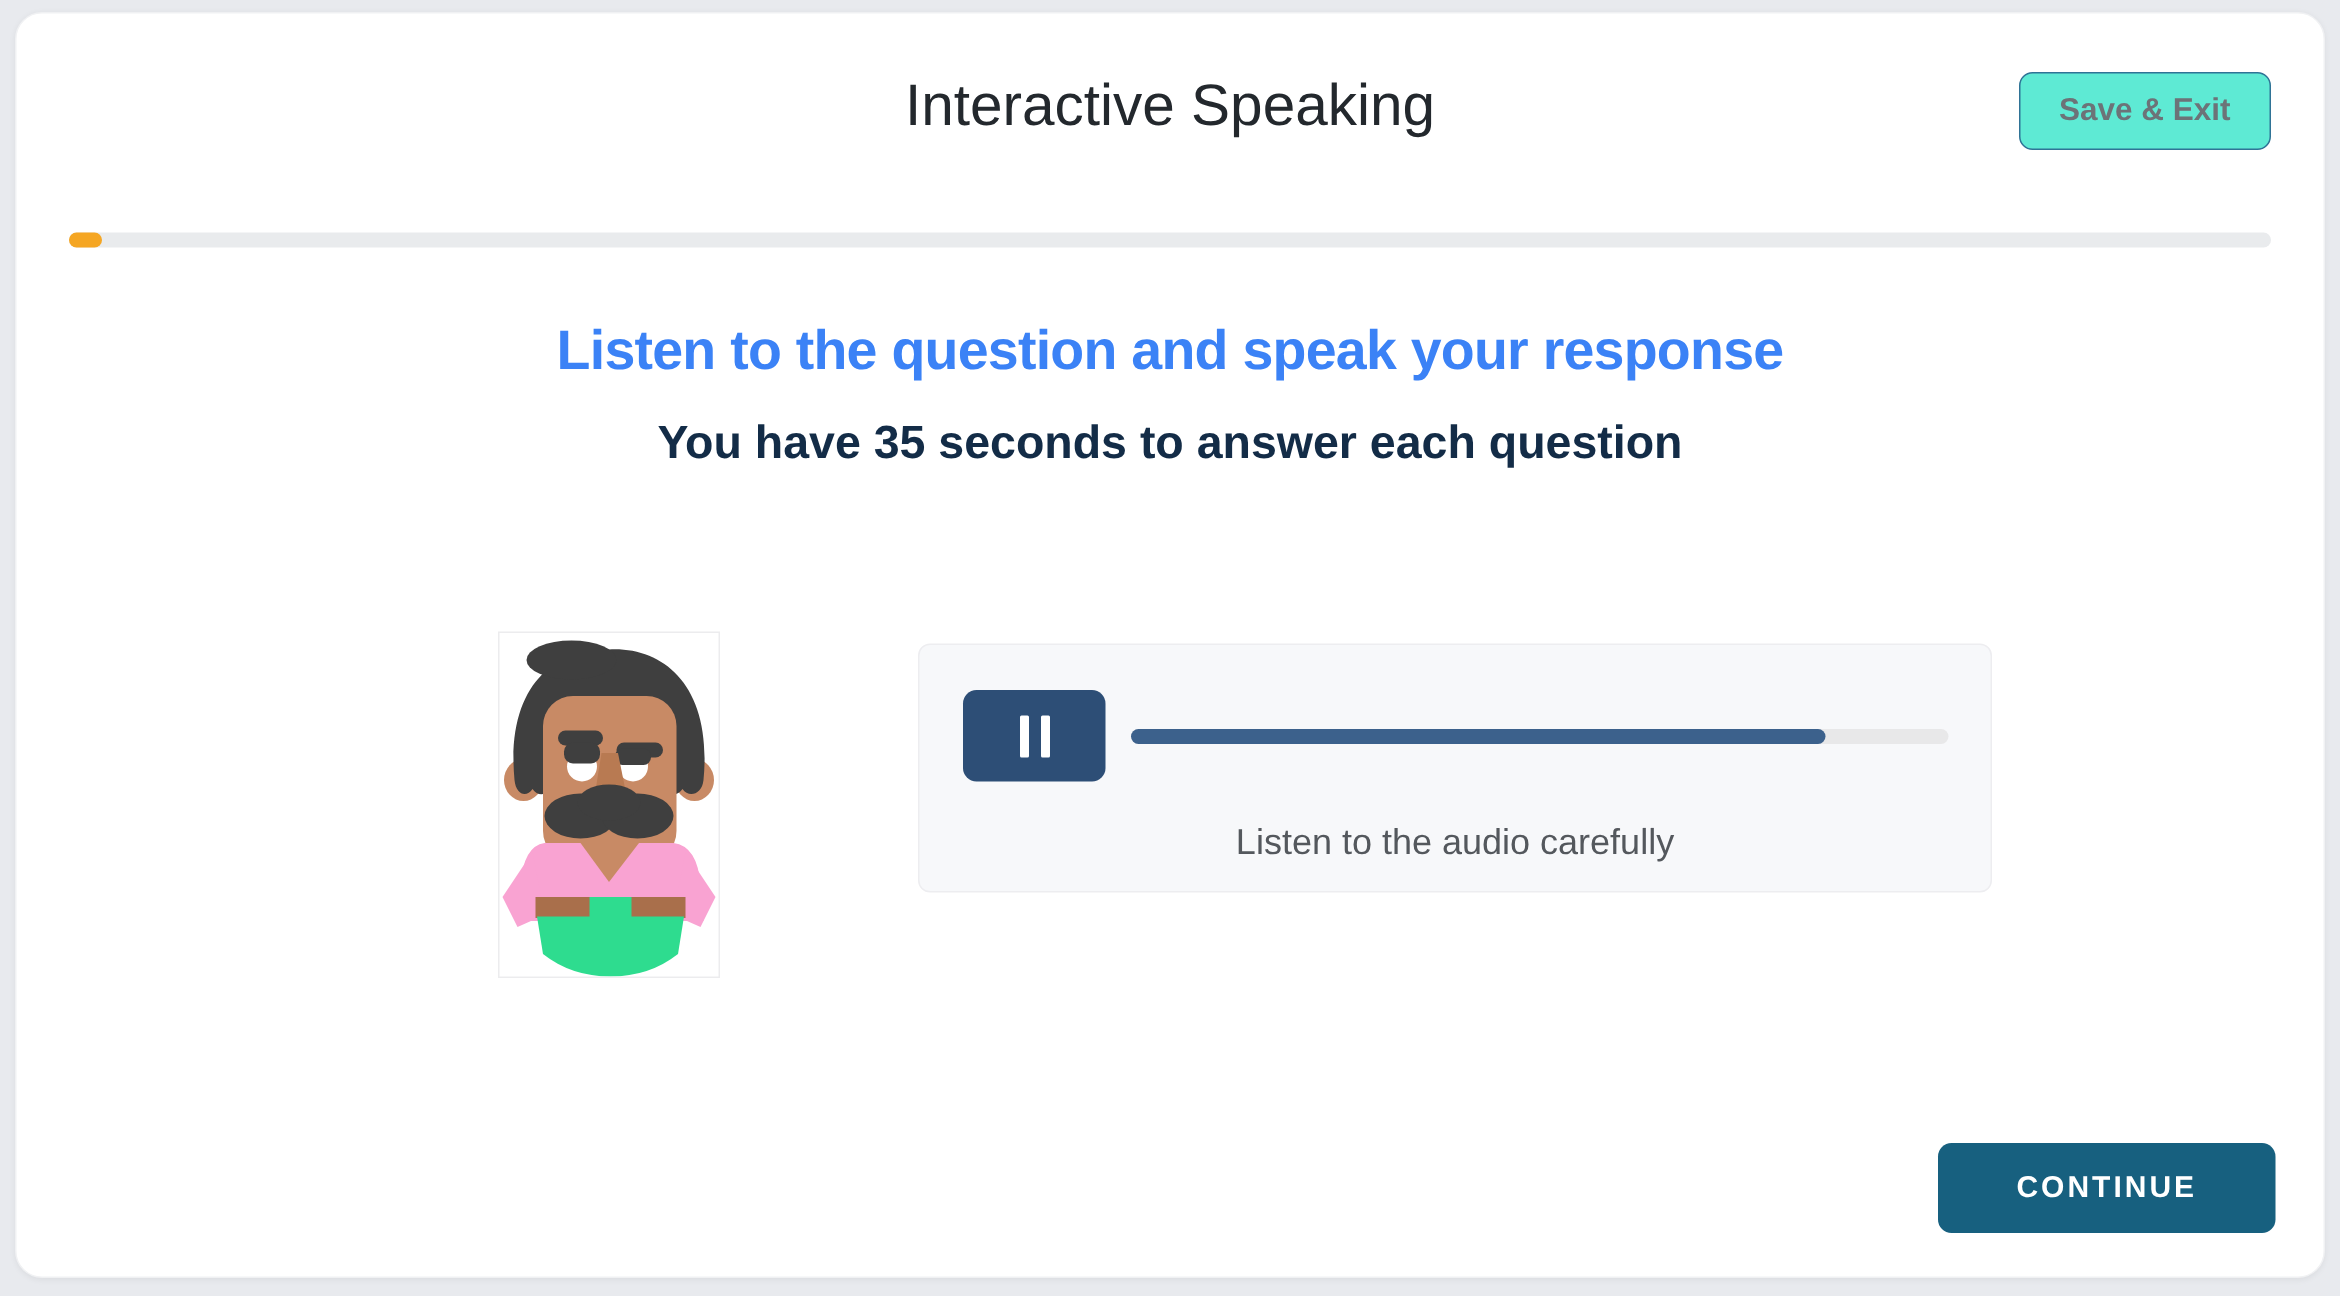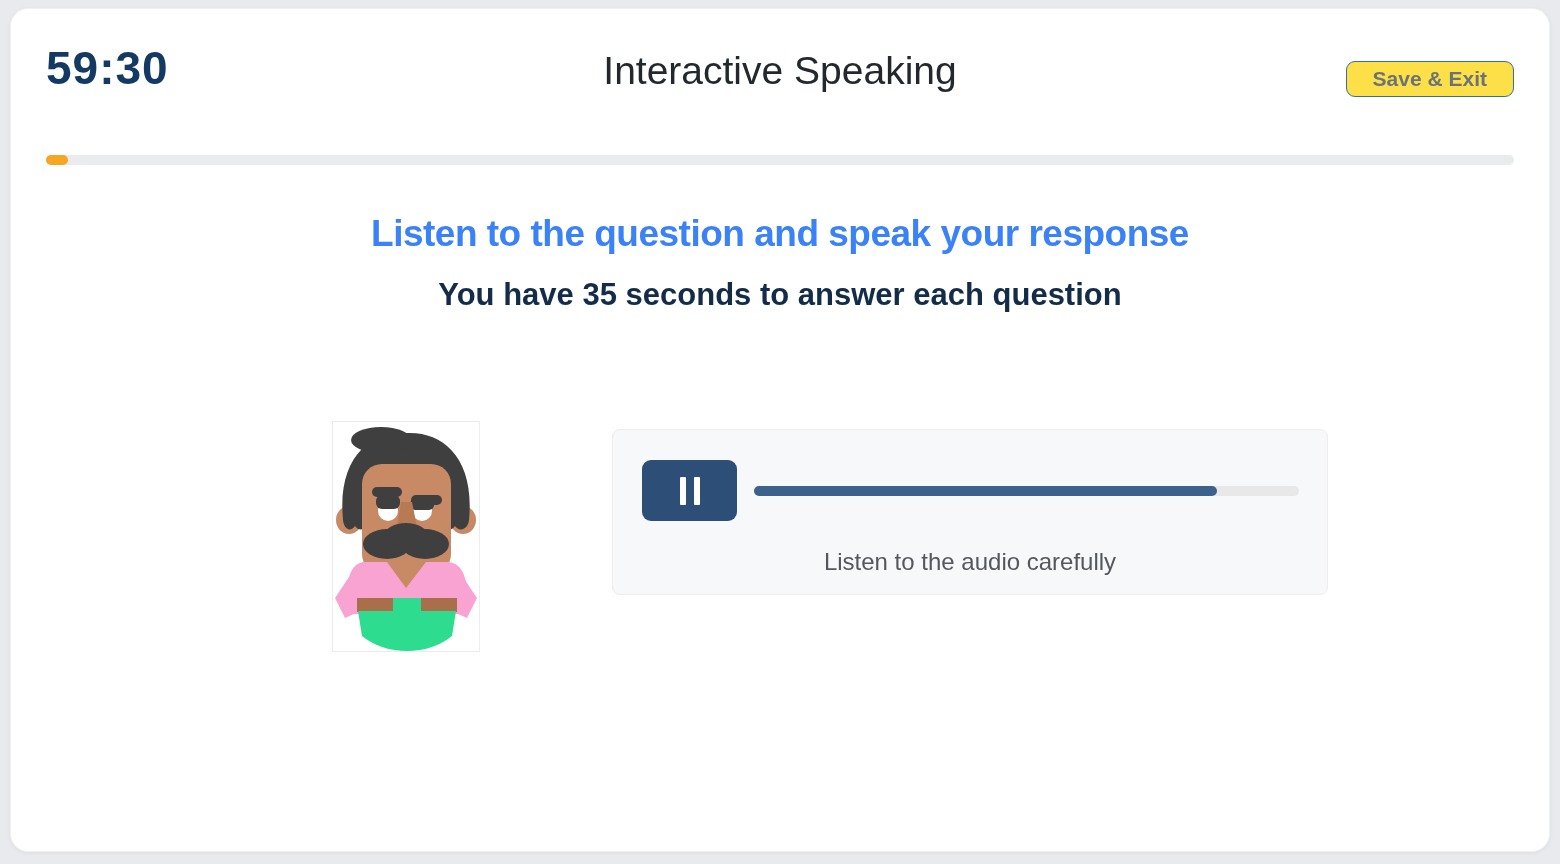--- a/index.html
+++ b/index.html
@@ -29,24 +29,24 @@
   .page-title {
     position: absolute;
     left: 0; right: 0; top: 40px;
     text-align: center;
     font-size: 39px;
     font-weight: 400;
     color: #23282d;
   }
   .save-exit {
     position: absolute;
-    right: 35px; top: 52px;
-    height: 36px;
+    right: 35px; top: 39px;
+    height: 52px;
     padding: 0 26px;
-    background: #fde047;
+    background: #5eead4;
     border: 1px solid #2f7396;
     border-radius: 9px;
     color: #6c7378;
     font-size: 21px;
     font-weight: bold;
     font-family: "Liberation Sans", sans-serif;
     cursor: pointer;
   }
   .test-progress {
     position: absolute;
@@ -142,21 +142,20 @@
     letter-spacing: 2px;
     font-family: "Liberation Sans", sans-serif;
     cursor: pointer;
   }
 </style>
 </head>
 <body>
 
 <div class="card">
 
-  <div class="timer">59:30</div>
 
   <div class="page-title">Interactive Speaking</div>
 
   <button class="save-exit">Save &amp; Exit</button>
 
   <div class="test-progress">
     <div class="test-progress-fill" style="width: 1.5%;"></div>
   </div>
 
   <div class="heading">Listen to the question and speak your response</div>
@@ -208,14 +207,15 @@
     <button class="pause-btn">
       <span class="pause-bar"></span>
       <span class="pause-bar"></span>
     </button>
     <div class="audio-track">
       <div class="audio-track-fill" style="width: 85%;"></div>
     </div>
     <div class="audio-caption">Listen to the audio carefully</div>
   </div>
 
+  <button class="continue-btn">CONTINUE</button>
 
 </div>
 
 </body></html>

